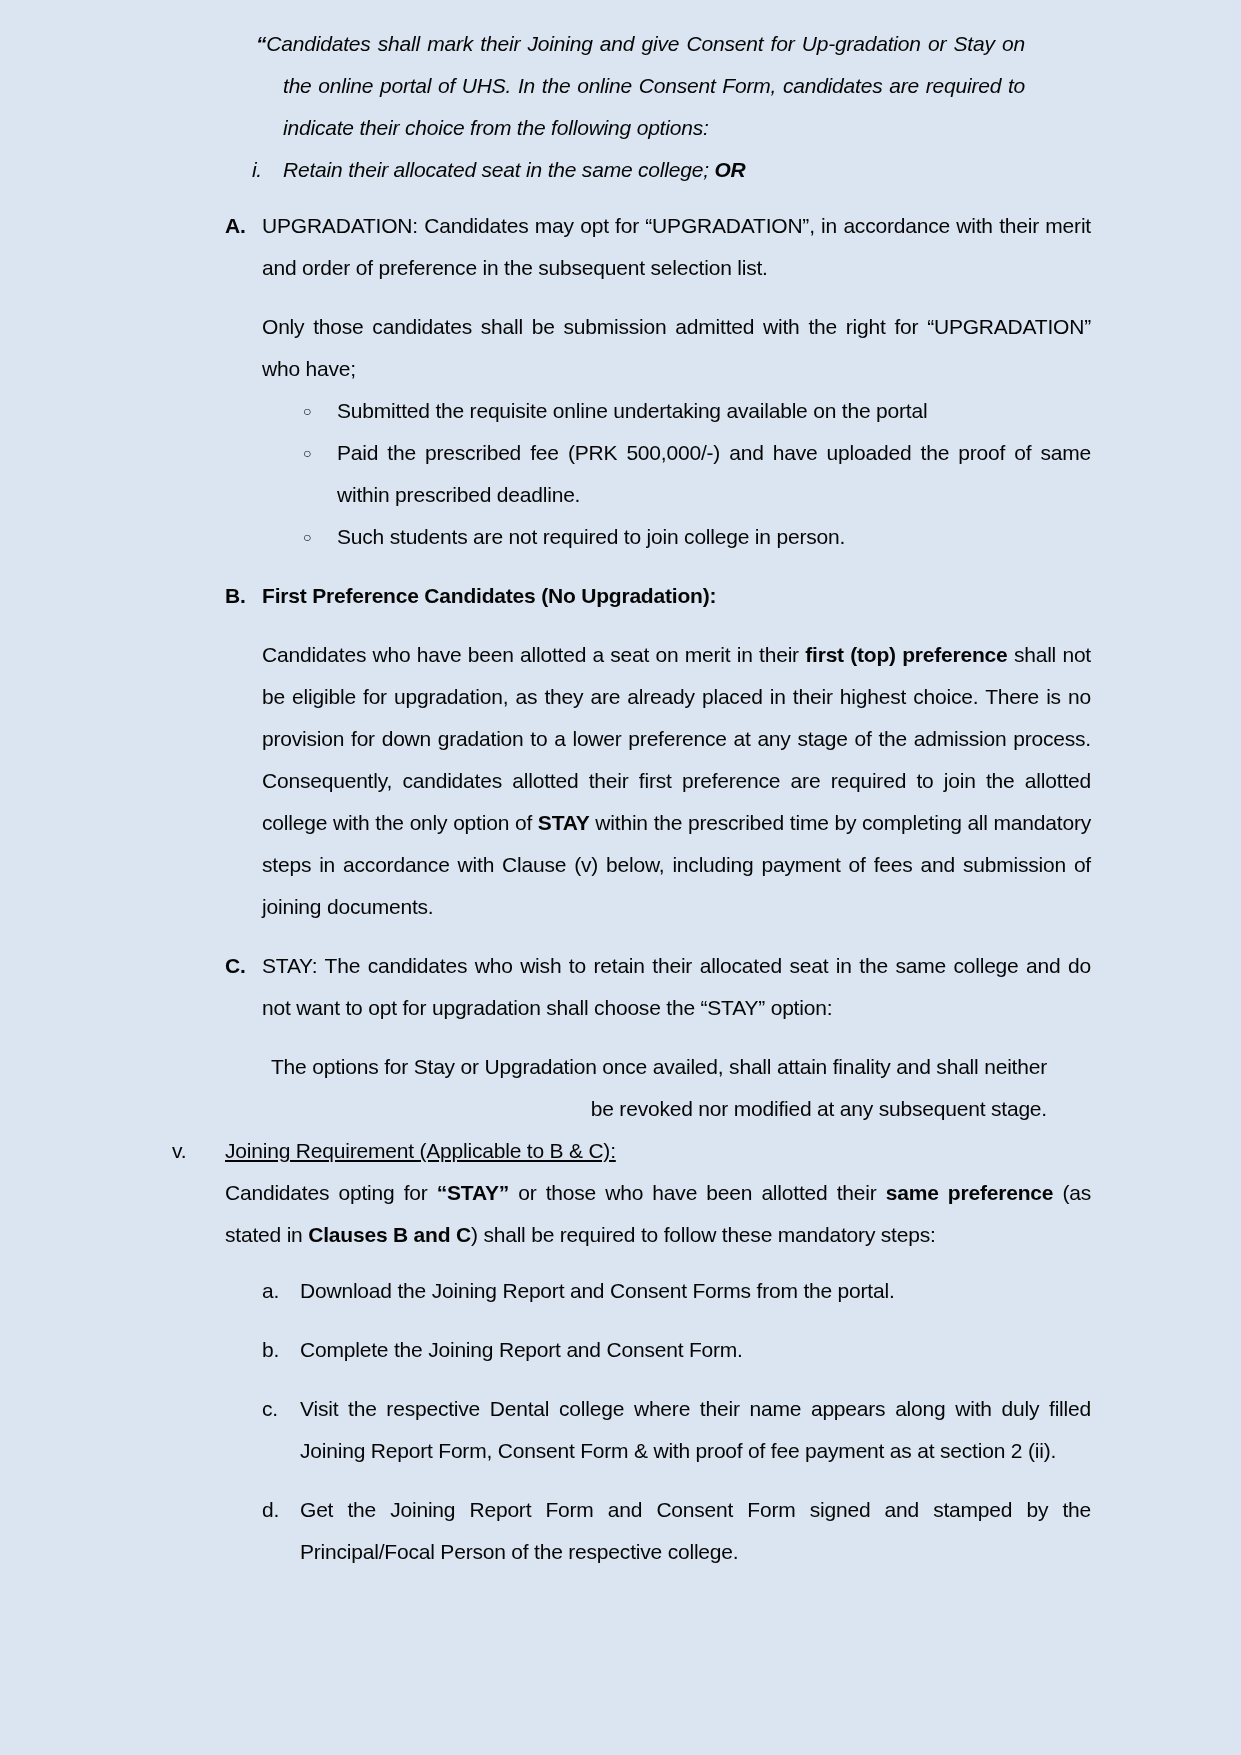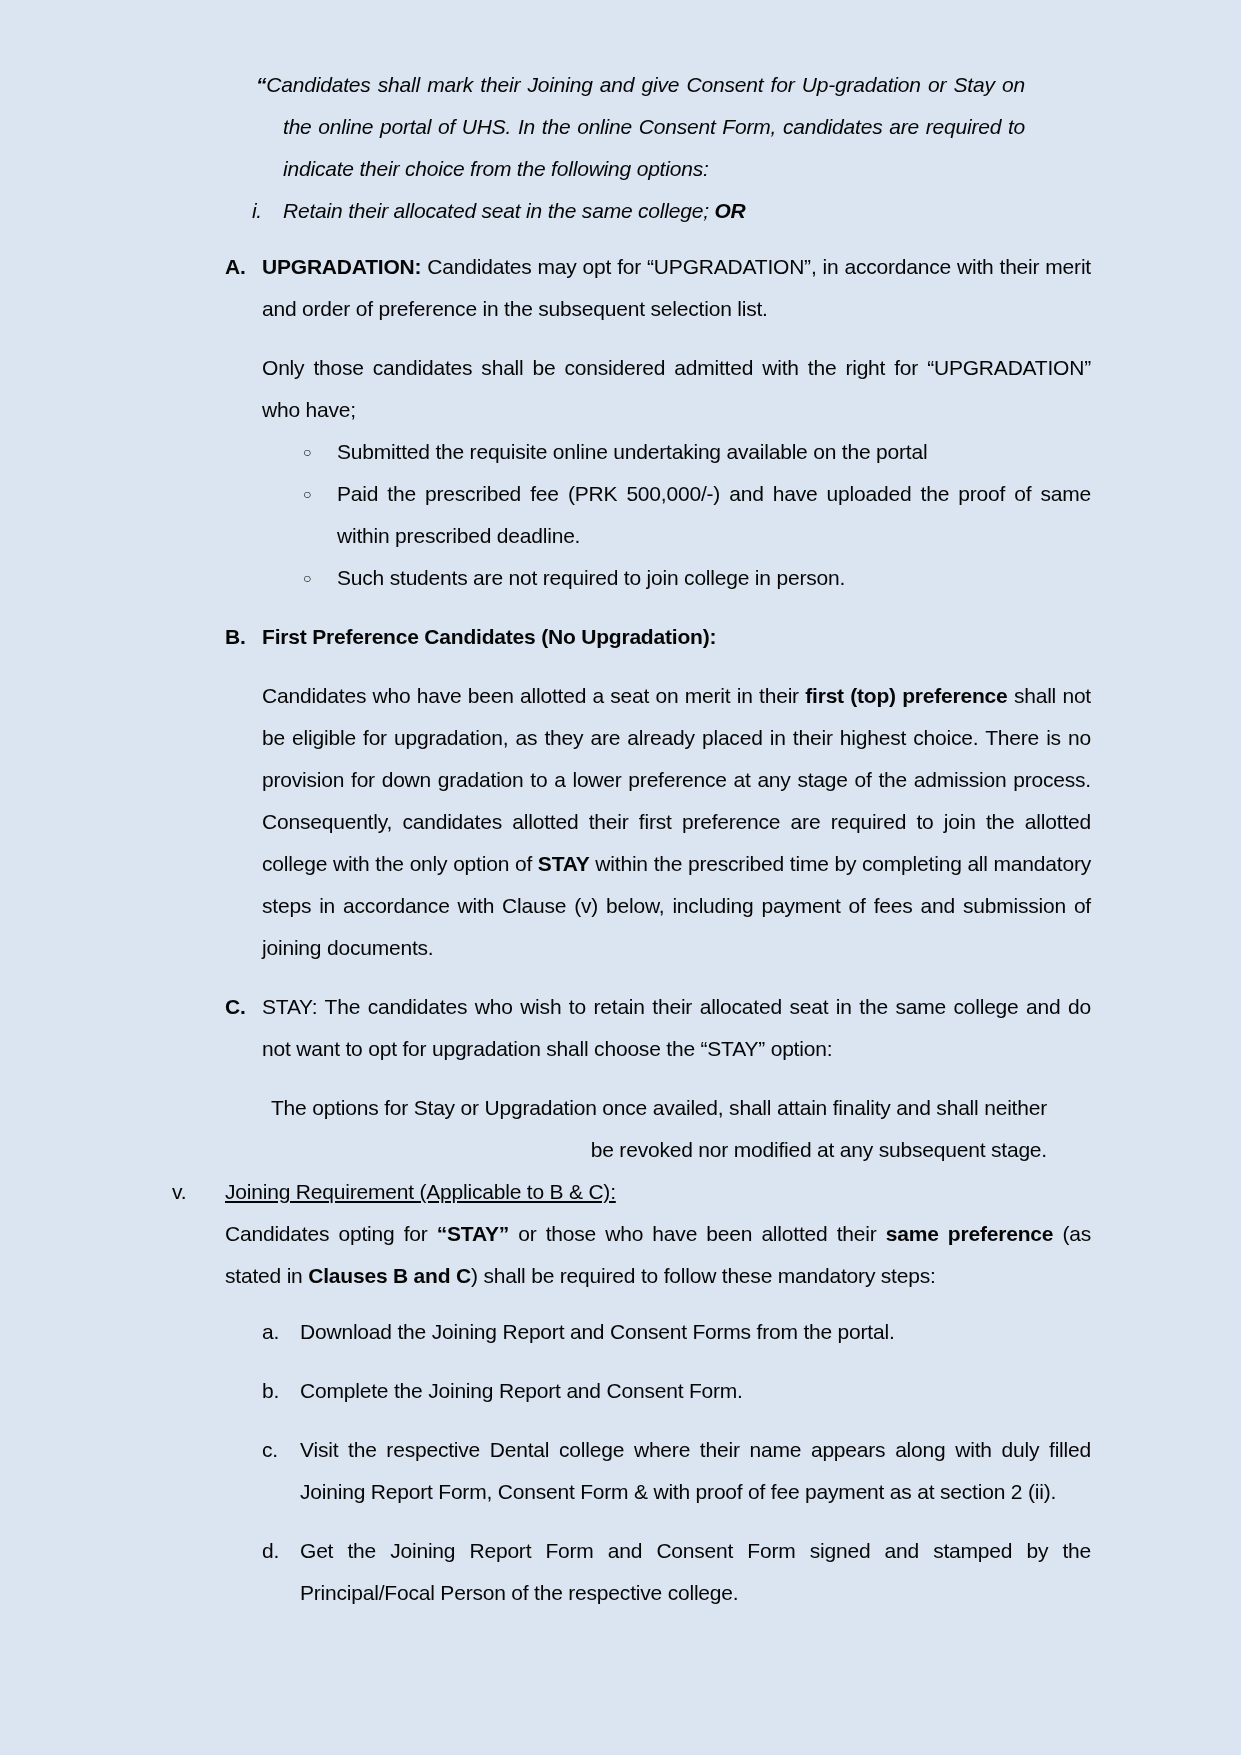--- a/index.html
+++ b/index.html
@@ -7,21 +7,21 @@
     width: 1241px;
     height: 1755px;
     background: #dbe5f1;
     color: #060606;
     font-family: "Liberation Sans", "DejaVu Sans", sans-serif;
     font-size: 21px;
     line-height: 42px;
     letter-spacing: -0.2px;
     overflow: hidden;
   }
-  .doc { padding-top: 64px; }
+  .doc { padding-top: 23px; }
   p, .row { margin: 0; }
 
   
   .quote {
     margin-left: 283px;
     width: 742px;
     text-indent: -27px;
     text-align: justify;
     font-style: italic;
   }
@@ -100,24 +100,24 @@
 
   <p class="quote"><span style="font-weight: bold;">“</span><span>Candidates shall mark their Joining and give Consent for Up-gradation or Stay on the online portal of UHS. In the online Consent Form, candidates are required to indicate their choice from the following options:</span></p>
 
   <div class="row roman-row">
     <span class="marker">i.</span>
     <span class="body"><span>Retain their allocated seat in the same college; </span><span style="font-weight: bold;">OR</span></span>
   </div>
 
   <div class="row abc-row mt-sm">
     <span class="marker">A.</span>
-    <span class="body"><span style="font-weight: bold;">UPGRADATION:</span><span> Candidates may opt for “UPGRADATION”, in accordance with their merit and order of preference in the subsequent selection list.</span></span>
+    <span class="body"><span style="font-weight: normal;">UPGRADATION:</span><span> Candidates may opt for “UPGRADATION”, in accordance with their merit and order of preference in the subsequent selection list.</span></span>
   </div>
 
-  <p class="indent-para mt">Only those candidates shall be considered admitted with the right for “UPGRADATION” who have;</p>
+  <p class="indent-para mt">Only those candidates shall be submission admitted with the right for “UPGRADATION” who have;</p>
 
   <div class="row bullet-row">
     <span class="marker">○</span>
     <span class="body">Submitted the requisite online undertaking available on the portal</span>
   </div>
   <div class="row bullet-row">
     <span class="marker">○</span>
     <span class="body">Paid the prescribed fee (PRK 500,000/-) and have uploaded the proof of same within prescribed deadline.</span>
   </div>
   <div class="row bullet-row">

